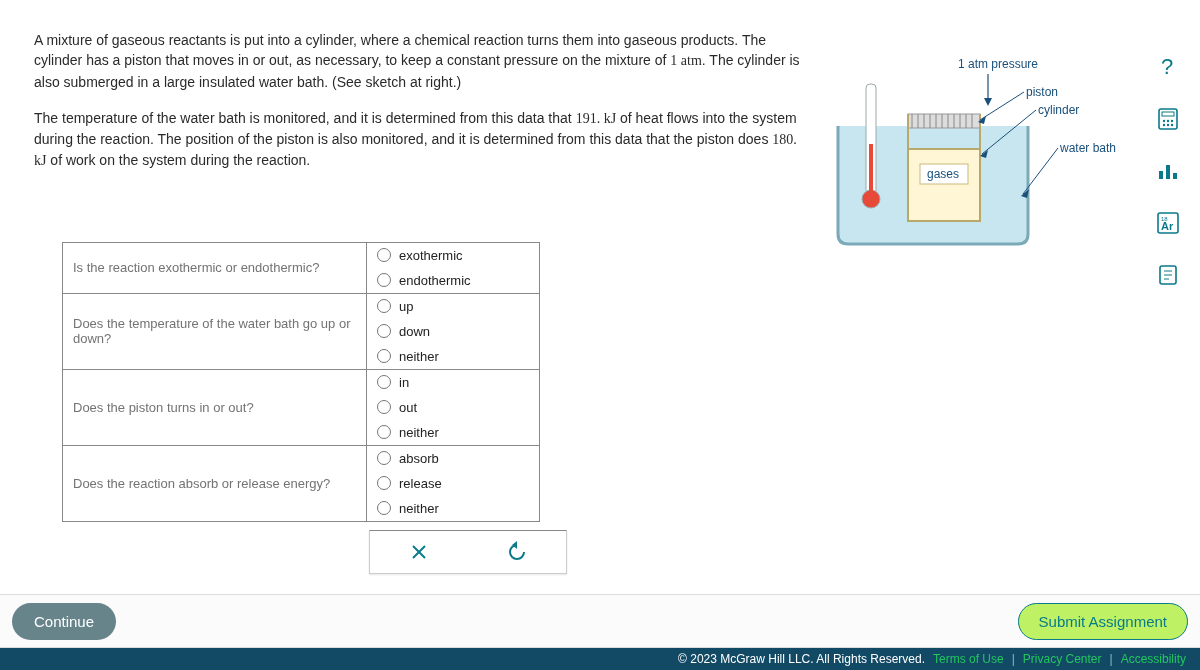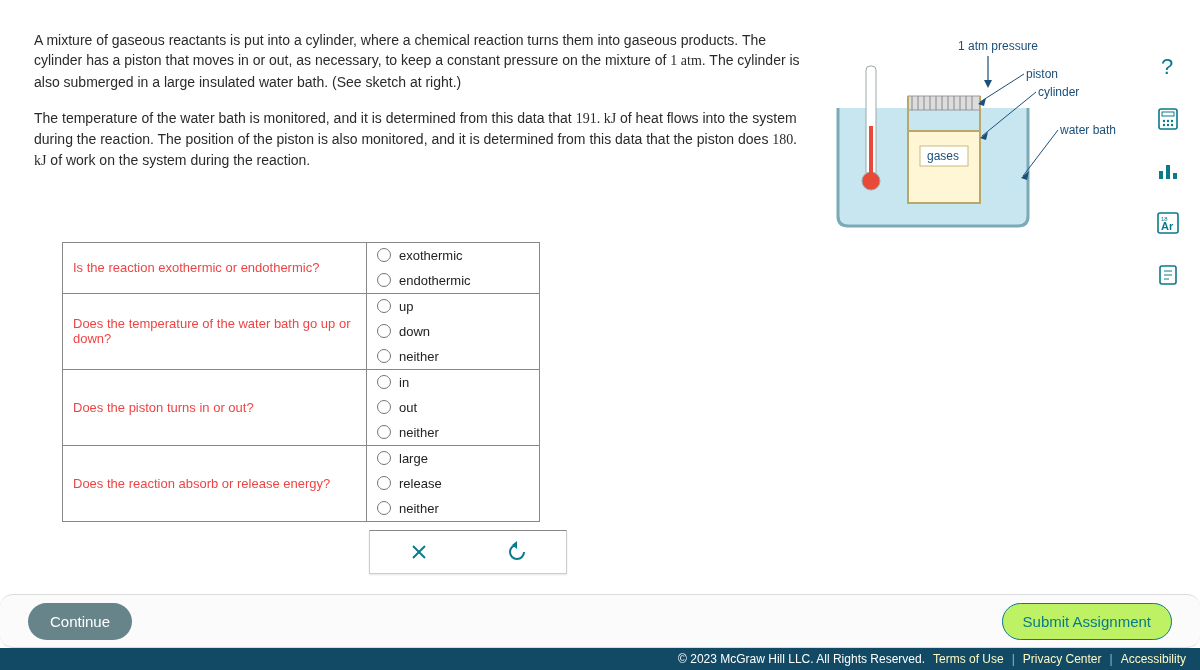--- a/index.html
+++ b/index.html
@@ -20,21 +20,21 @@
   }
   .prompt-area {
     width: 770px;
     line-height: 1.45;
     color: #2a2a2a;
   }
   .prompt-area p { margin-bottom: 16px; }
   .math { font-family: "Times New Roman", serif; }
   .diagram {
     position: absolute;
-    top: 36px;
+    top: 54px;
     right: 82px;
     width: 290px;
     height: 190px;
   }
   .sidebar {
     position: absolute;
     top: 50px;
     right: 10px;
     width: 44px;
     display: flex;
@@ -61,21 +61,21 @@
   }
   .qtable td {
     border: 1px solid #888;
     padding: 0;
     vertical-align: middle;
   }
   .qtable td.qcell {
     padding: 8px 10px;
     width: 304px;
     font-size: 13px;
-    color: #ef4444;
+    color: #737373;
   }
   .opts { padding: 0; }
   .opt-row {
     display: flex;
     align-items: center;
     gap: 8px;
     padding: 5px 10px;
     font-size: 13px;
     color: #222;
   }
@@ -109,22 +109,21 @@
     position: absolute;
     left:0; right:0;
     bottom: 22px;
     height: 54px;
     border-top: 1px solid #dcdcdc;
     border-bottom: 1px solid #dcdcdc;
     background: #fbfbfb;
     display: flex;
     align-items: center;
     justify-content: space-between;
-    padding: 0 28px;
-    border-radius: 13px;
+    padding: 0 12px;
   }
   .continue-btn {
     background: #66848a;
     color: #fff;
     border: none;
     border-radius: 22px;
     padding: 10px 22px;
     font-size: 15px;
     cursor: pointer;
   }
@@ -143,21 +142,21 @@
     height: 22px;
     background: #124a66;
     color: #fff;
     font-size: 12px;
     display:flex;
     align-items:center;
     justify-content: flex-end;
     padding: 0 14px;
     gap: 8px;
   }
-  .footer a { color:#fef9c3; text-decoration:none; cursor:pointer;}
+  .footer a { color:#22c55e; text-decoration:none; cursor:pointer;}
   .footer .sep { color:#8bb; }
   
   .dlabel { font-size: 12px; fill:#1a4f7a; font-family: Arial;}
 </style>
 </head>
 <body>
 
 <div class="content">
 
   <div class="prompt-area">
@@ -308,21 +307,21 @@
               <input type="radio" name="q2" style="">
               <span>neither</span>
             </label>
       </td>
     </tr>
     <tr>
       <td class="qcell">Does the reaction absorb or release energy?</td>
       <td class="opts">
         <label class="opt-row">
               <input type="radio" name="q3" style="">
-              <span>large</span>
+              <span>absorb</span>
             </label>
         <label class="opt-row">
               <input type="radio" name="q3" style="">
               <span>release</span>
             </label>
         <label class="opt-row">
               <input type="radio" name="q3" style="">
               <span>neither</span>
             </label>
       </td>

